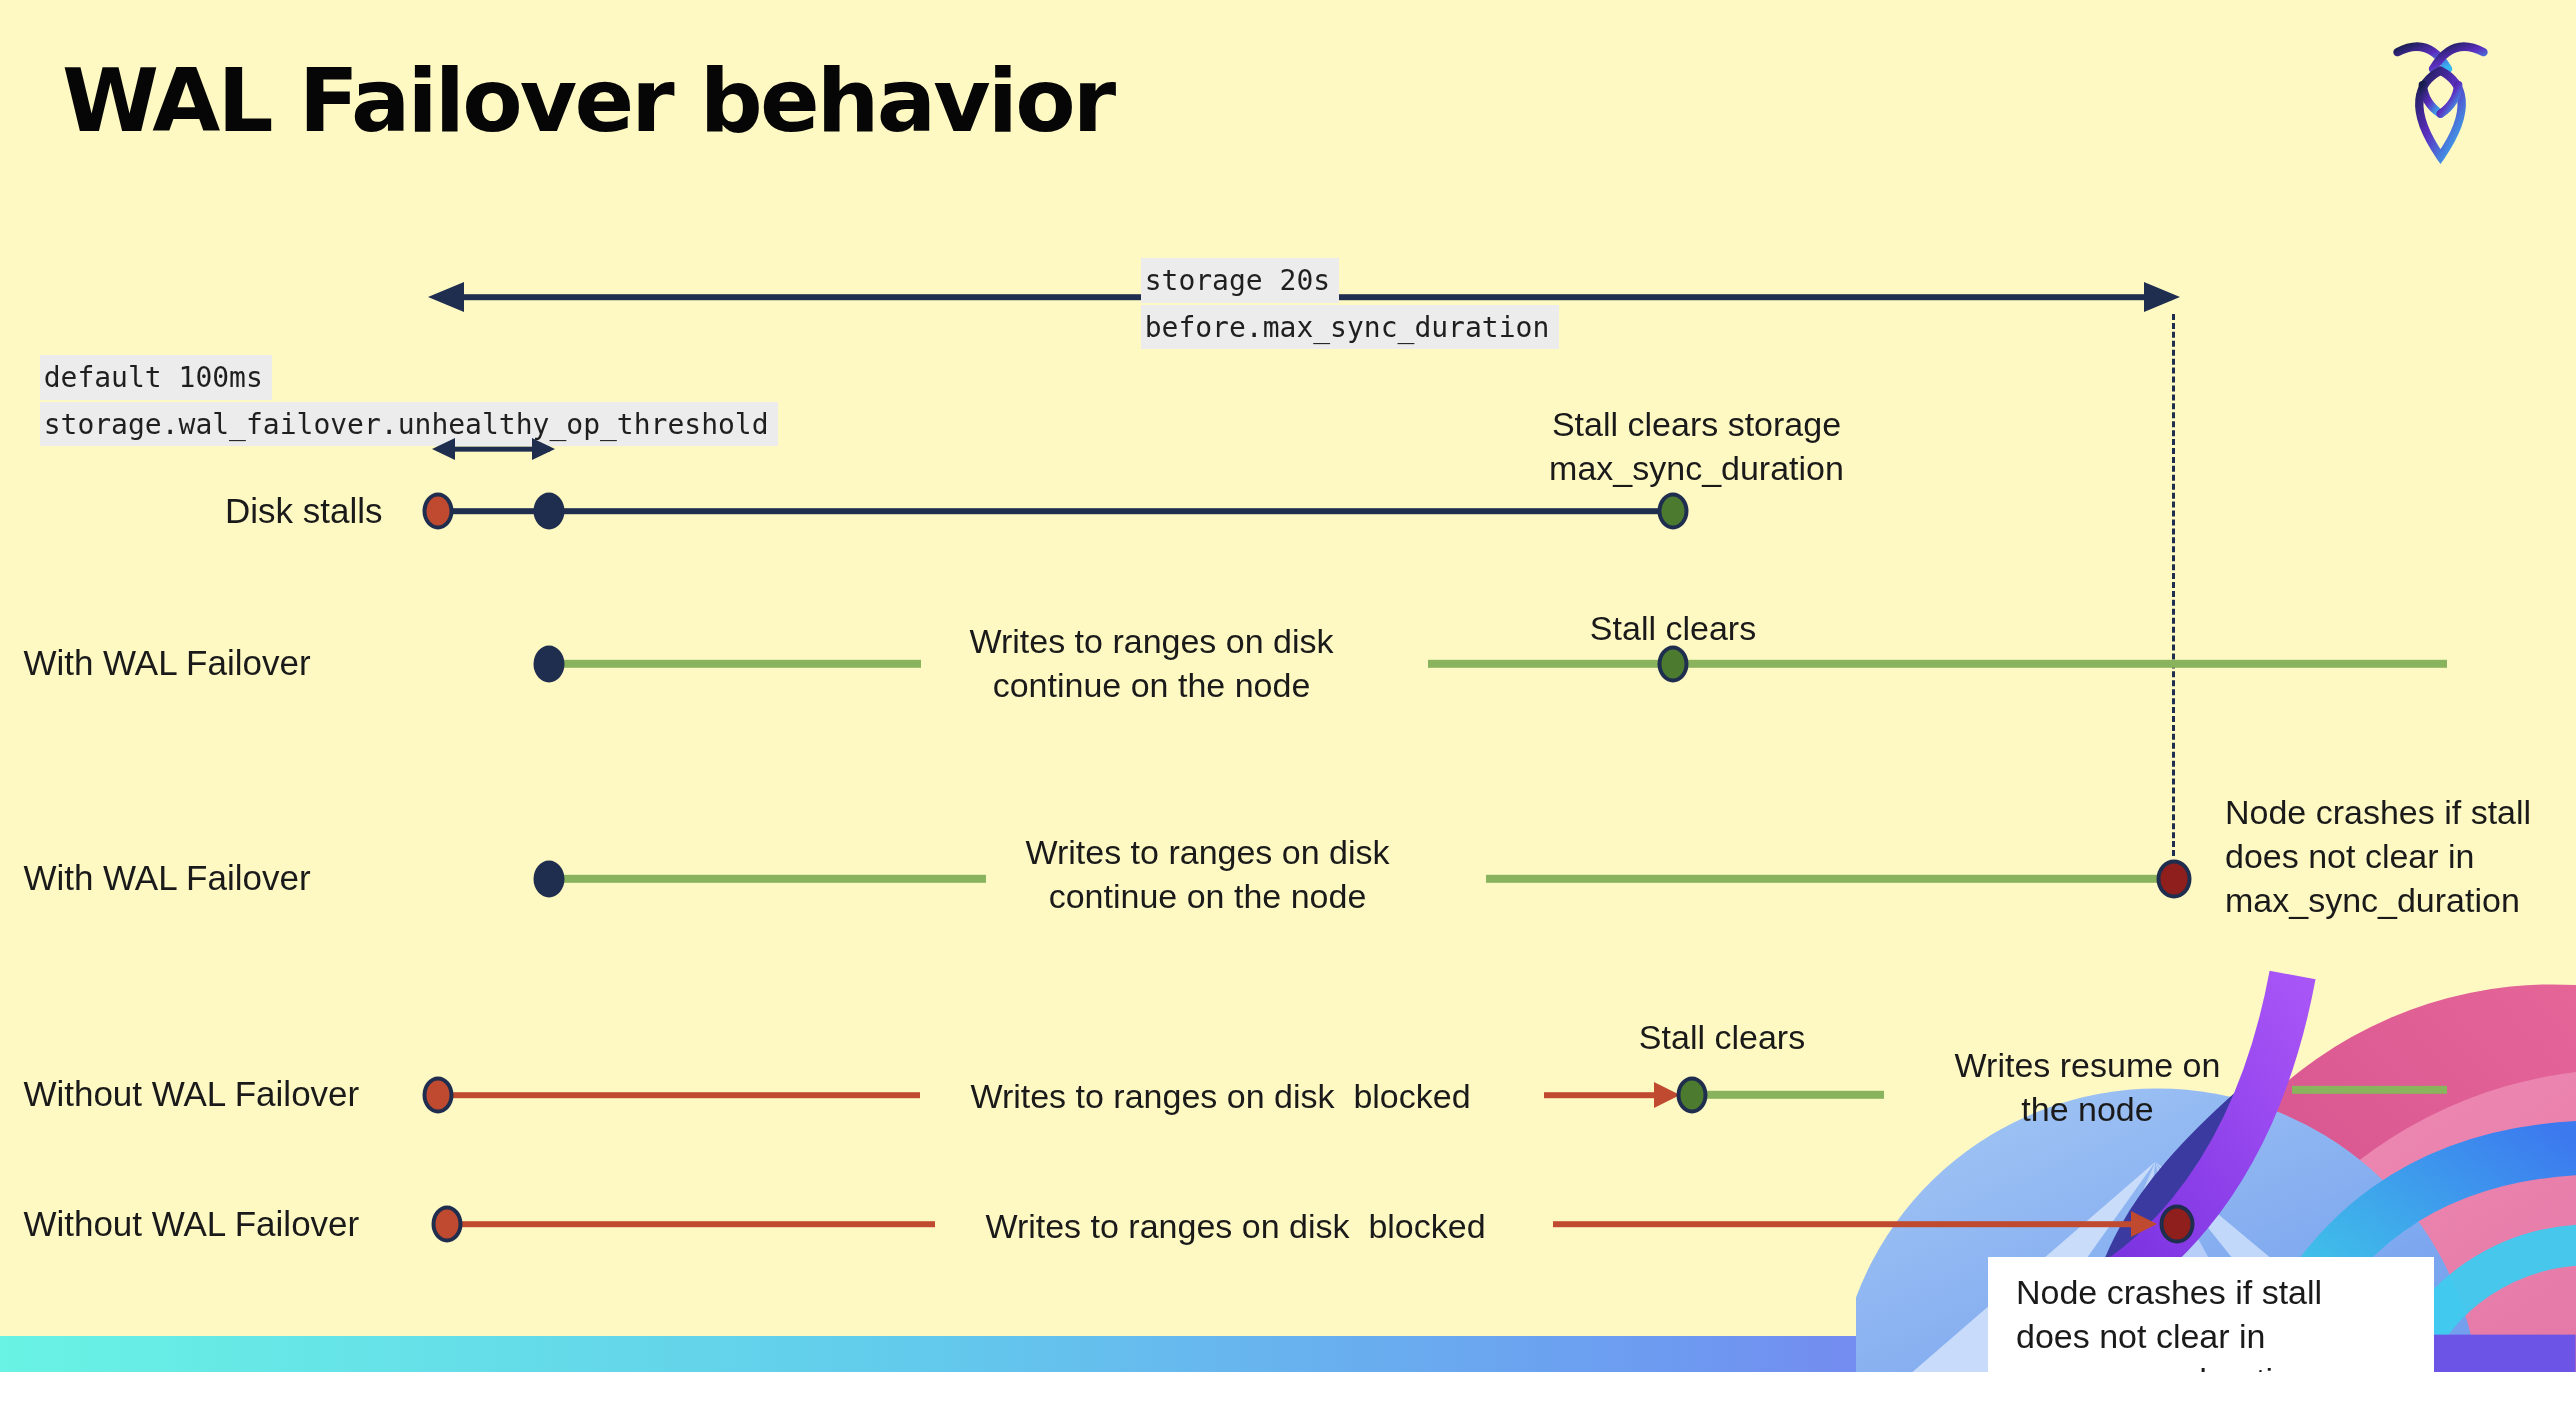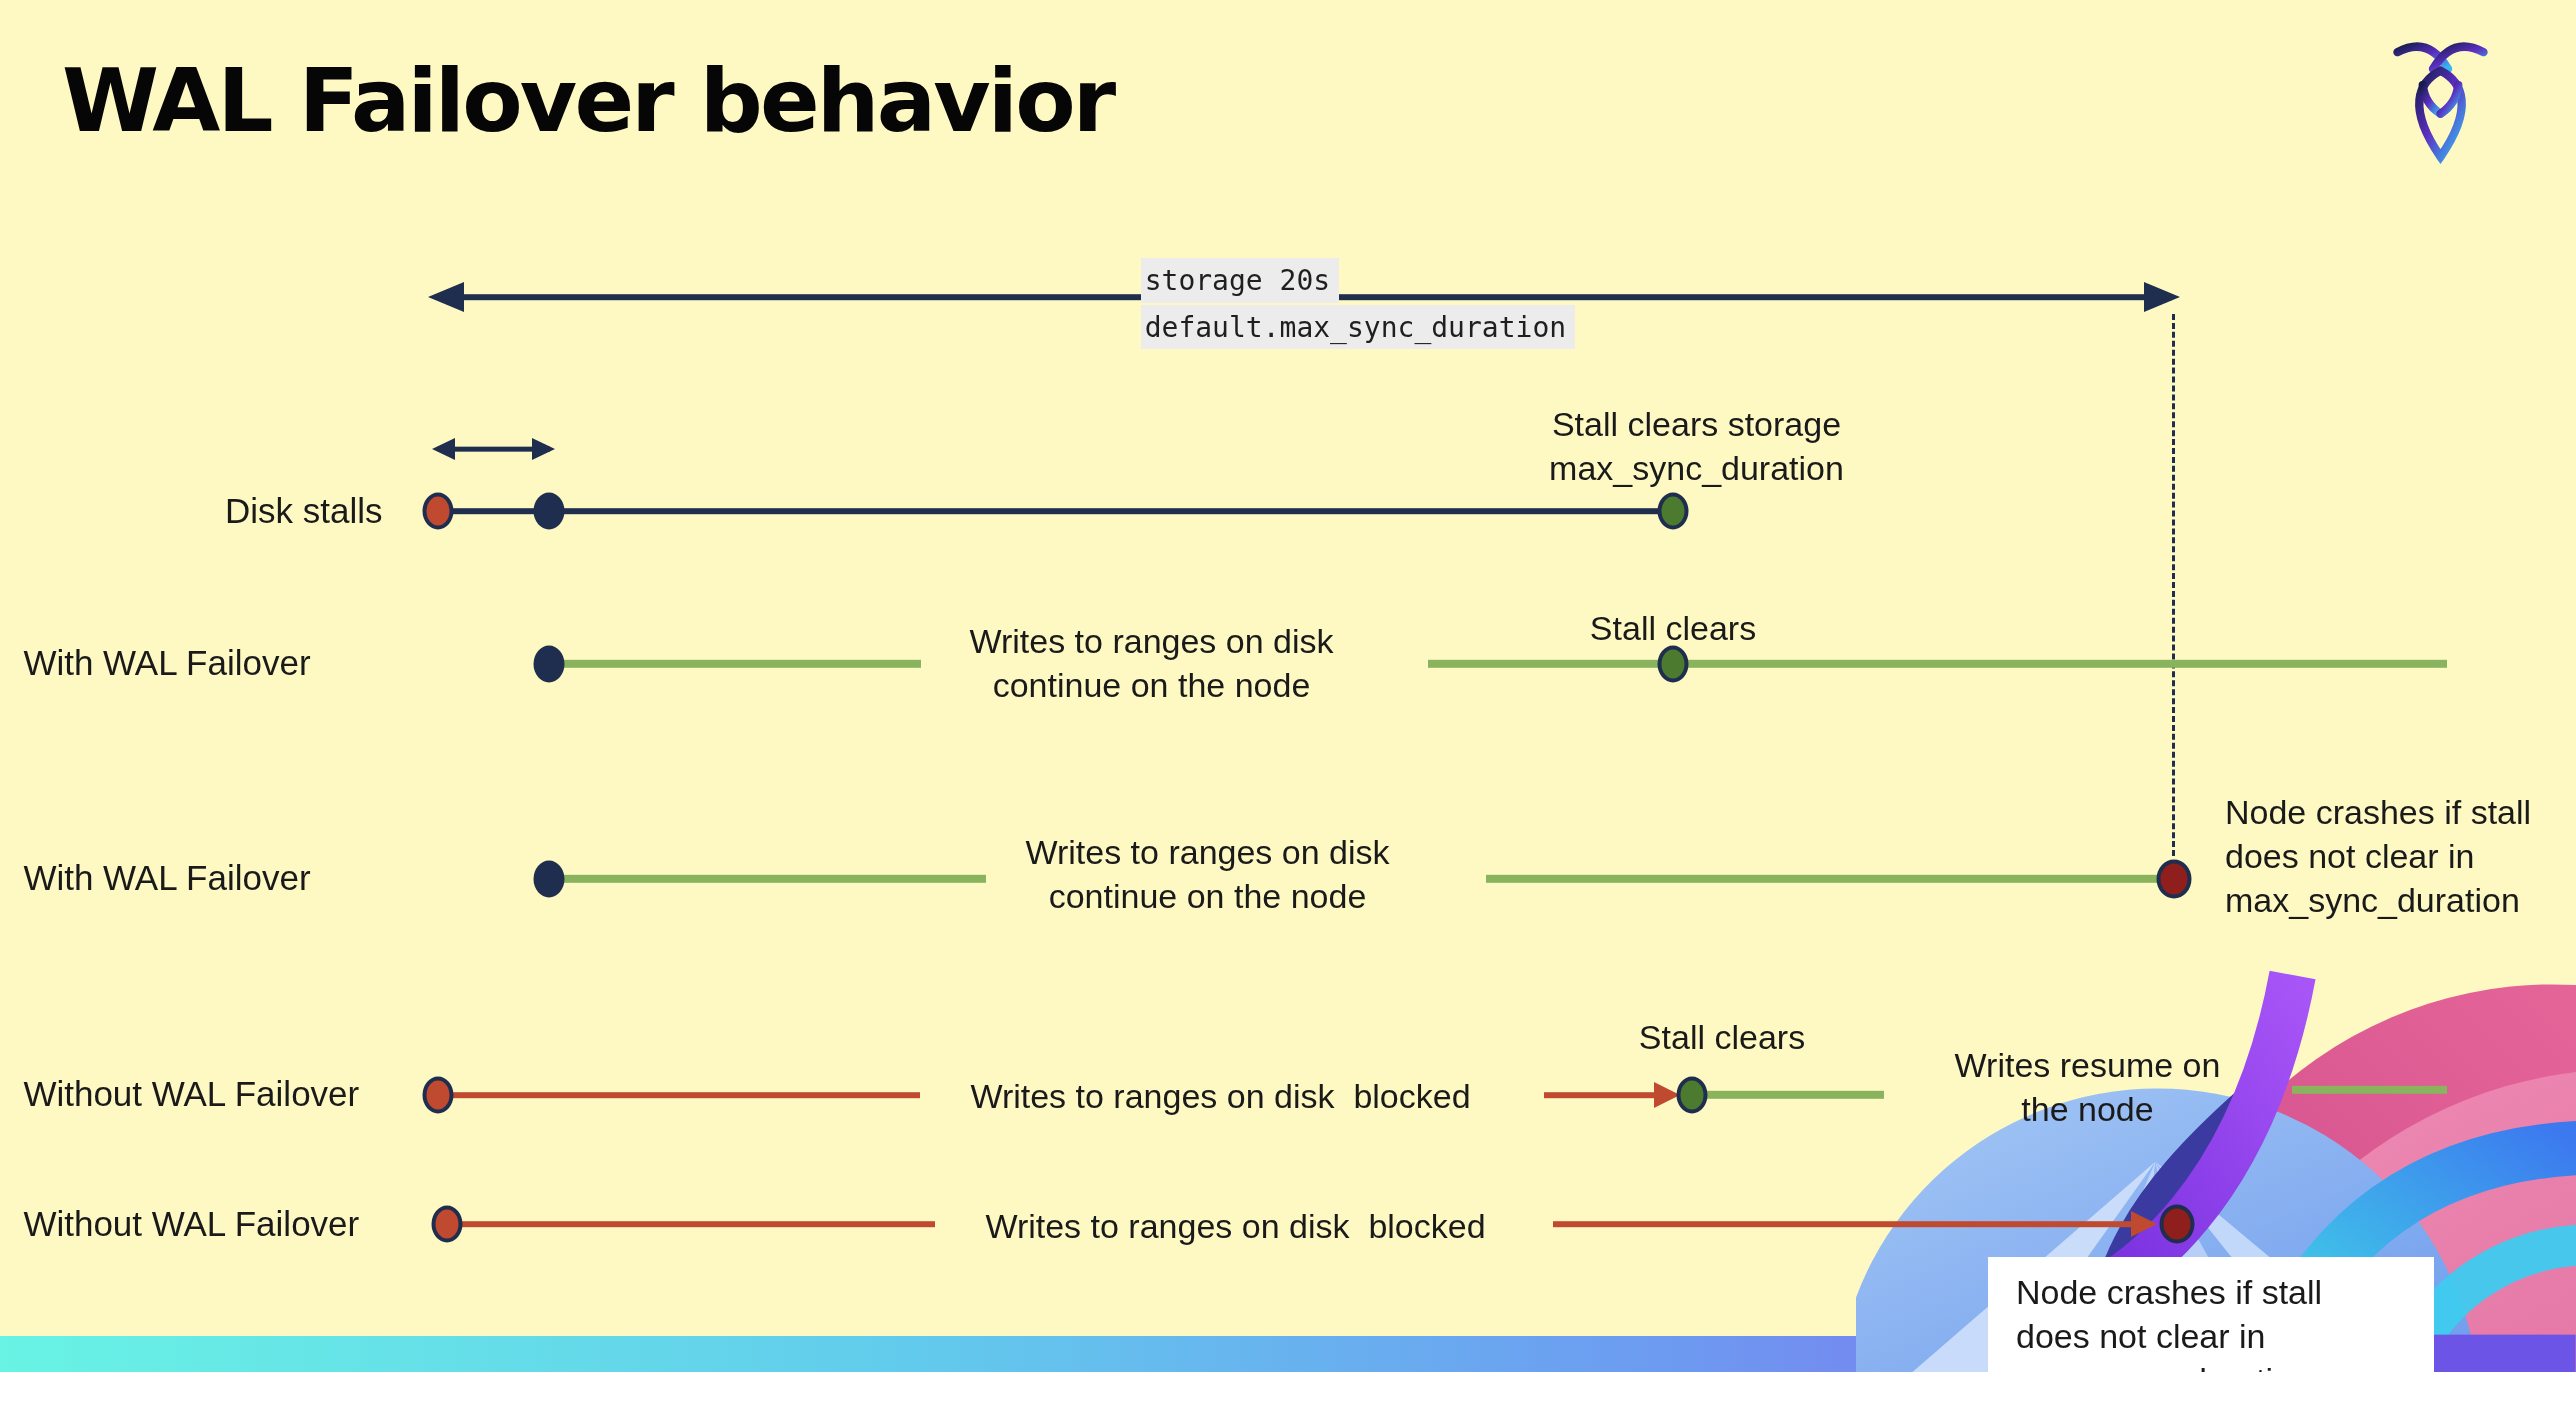--- a/index.html
+++ b/index.html
@@ -116,23 +116,27 @@
         <path d="M53,82 C65,74 71,63 72,51"></path>
       </g>
     </svg>
 
     <div class="abs hline navy-line" style="left:437px;top:297px;width:1735px;"></div>
     <div class="abs arrowhead ah-left-navy" style="left:428px;top:297px;"></div>
     <div class="abs arrowhead ah-right-navy" style="left:2144px;top:297px;"></div>
 
     <div class="abs mono" style="left:1141px;top:258px;">
       <span>storage 20s</span><br>
-      <span>default.max_sync_duration</span>
+      <span>before.max_sync_duration</span>
     </div>
 
+    <div class="abs mono" style="left:40px;top:355px;">
+      <span>default 100ms</span><br>
+      <span>storage.wal_failover.unhealthy_op_threshold</span>
+    </div>
     <div class="abs hline navy-line" style="left:443px;top:449px;width:107px;height:4.7px;"></div>
     <div class="abs arrowhead ah-left-navy-sm" style="left:432px;top:449px;"></div>
     <div class="abs arrowhead ah-right-navy-sm" style="left:532px;top:449px;"></div>
 
     <div class="abs vdash" style="left:2172px;top:314px;height:542px;"></div>
 
     <div class="abs rowlabel" style="left:225px;top:491px;">Disk stalls</div>
     <div class="abs hline navy-line" style="left:438px;top:511px;width:1235px;"></div>
     <div class="abs dot dot-red" style="left:438px;top:511px;"></div>
     <div class="abs dot dot-navy" style="left:549px;top:511px;"></div>

